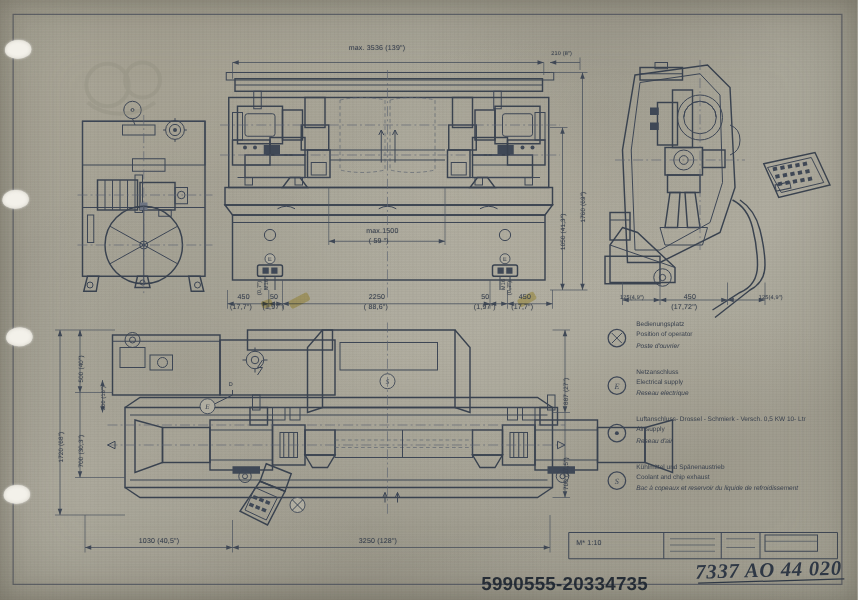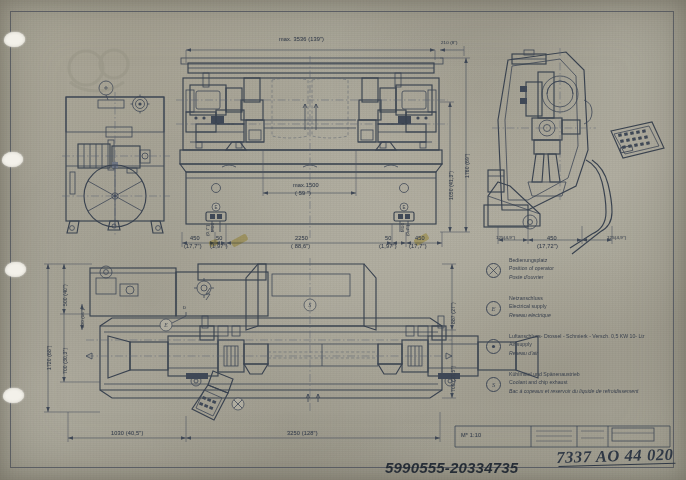--- a/index.html
+++ b/index.html
@@ -88,21 +88,20 @@
   }
   #dwgno::after{
     content:"";position:absolute;left:2px;right:-2px;bottom:1px;height:1.4px;
     background:#2f3845;
   }
   #watermark{
     position:absolute;left:385px;top:459px;z-index:8;
     font-family:"Liberation Sans", sans-serif;
     font-size:15px;font-weight:bold;color:#1d2530;opacity:.92;
     letter-spacing:.2px;
-    font-style:italic;
   }
   
   #stamp{
     position:absolute;left:62px;top:38px;width:78px;height:62px;z-index:4;
     opacity:.30;
   }
   
   .hl{position:absolute;background:#d8c24a;opacity:.52;z-index:4;border-radius:2px;
       mix-blend-mode:multiply;}
   

